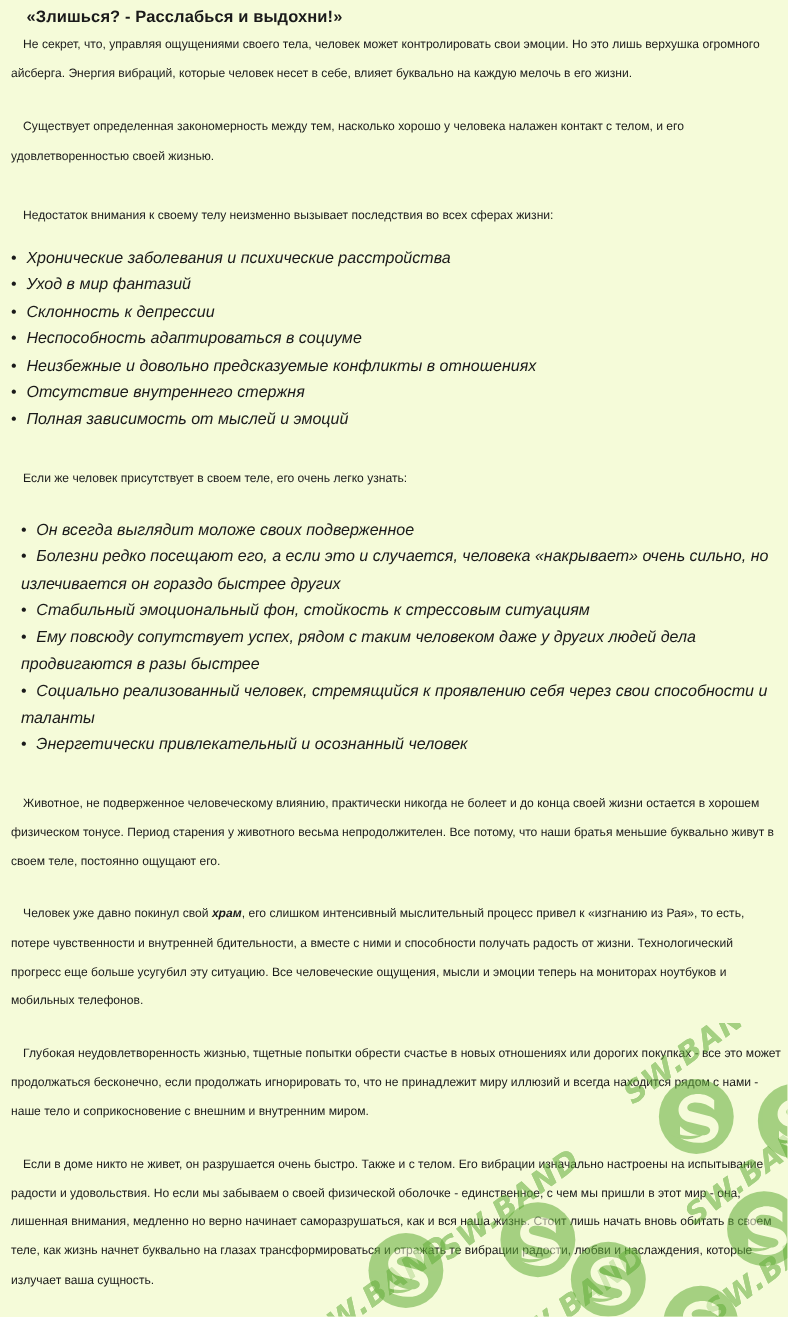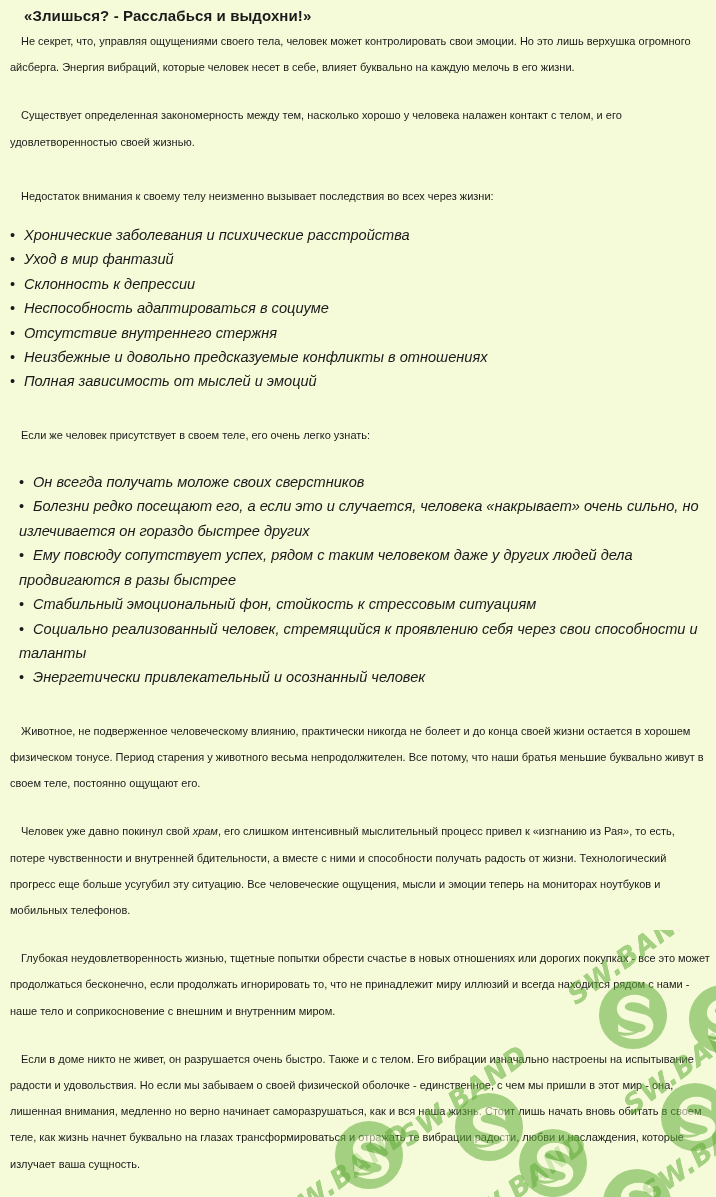--- a/index.html
+++ b/index.html
@@ -90,21 +90,21 @@
     margin: 0;
     padding: 0 0 0 0;
     text-indent: 0;
   }
   ul.blist li .bullet {
     display: inline-block;
     width: 14px;
     font-style: normal;
   }
   ul.blist.indent li { padding-left: 9px; }
-  em.it { font-style: italic; font-weight: normal; }
+  em.it { font-style: italic; font-weight: bold; }
 </style>
 </head>
 <body>
 
 <div id="watermark-layer">
     <div class="wm wm-text" style="left: 556px; top: 8px; transform: rotate(-36deg);">SW.BAND</div>
     <div class="wm wm-text" style="left: 388px; top: 150px; transform: rotate(-36deg);">SW.BAND</div>
     <div class="wm wm-text" style="left: 612px; top: 118px; transform: rotate(-36deg);">SW.BAND</div>
     <div class="wm wm-text" style="left: 448px; top: 238px; transform: rotate(-36deg);">SW.BAND</div>
     <div class="wm wm-text" style="left: 630px; top: 206px; transform: rotate(-36deg);">SW.BAND</div>
@@ -165,45 +165,45 @@
   <div class="title">«Злишься? - Расслабься и выдохни!»</div>
 
   <p class="para"><span class="ind"></span><span>Не секрет, что, управляя ощущениями своего тела, человек может контролировать свои эмоции. Но это лишь верхушка огромного айсберга. Энергия вибраций, которые человек несет в себе, влияет буквально на каждую мелочь в его жизни.</span></p>
 
   <div class="gap-md"></div>
 
   <p class="para"><span class="ind"></span><span>Существует определенная закономерность между тем, насколько хорошо у человека налажен контакт с телом, и его удовлетворенностью своей жизнью.</span></p>
 
   <div class="gap-lg"></div>
 
-  <p class="para"><span class="ind"></span><span>Недостаток внимания к своему телу неизменно вызывает последствия во всех через жизни:</span></p>
+  <p class="para"><span class="ind"></span><span>Недостаток внимания к своему телу неизменно вызывает последствия во всех сферах жизни:</span></p>
 
   <div class="gap-sm"></div>
 
   <ul class="blist" id="list-negative">
       <li><span class="bullet">•</span><span>Хронические заболевания и психические расстройства</span></li>
       <li><span class="bullet">•</span><span>Уход в мир фантазий</span></li>
       <li><span class="bullet">•</span><span>Склонность к депрессии</span></li>
       <li><span class="bullet">•</span><span>Неспособность адаптироваться в социуме</span></li>
+      <li><span class="bullet">•</span><span>Неизбежные и довольно предсказуемые конфликты в отношениях</span></li>
       <li><span class="bullet">•</span><span>Отсутствие внутреннего стержня</span></li>
-      <li><span class="bullet">•</span><span>Неизбежные и довольно предсказуемые конфликты в отношениях</span></li>
       <li><span class="bullet">•</span><span>Полная зависимость от мыслей и эмоций</span></li>
     </ul>
 
   <div class="gap-lg"></div>
 
   <p class="para"><span class="ind"></span><span>Если же человек присутствует в своем теле, его очень легко узнать:</span></p>
 
   <div class="gap-md"></div>
 
   <ul class="blist indent" id="list-positive">
-      <li><span class="bullet">•</span><span>Он всегда получать моложе своих сверстников</span></li>
+      <li><span class="bullet">•</span><span>Он всегда выглядит моложе своих подверженное</span></li>
       <li><span class="bullet">•</span><span>Болезни редко посещают его, а если это и случается, человека «накрывает» очень сильно, но излечивается он гораздо быстрее других</span></li>
+      <li><span class="bullet">•</span><span>Стабильный эмоциональный фон, стойкость к стрессовым ситуациям</span></li>
       <li><span class="bullet">•</span><span>Ему повсюду сопутствует успех, рядом с таким человеком даже у других людей дела продвигаются в разы быстрее</span></li>
-      <li><span class="bullet">•</span><span>Стабильный эмоциональный фон, стойкость к стрессовым ситуациям</span></li>
       <li><span class="bullet">•</span><span>Социально реализованный человек, стремящийся к проявлению себя через свои способности и таланты</span></li>
       <li><span class="bullet">•</span><span>Энергетически привлекательный и осознанный человек</span></li>
     </ul>
 
   <div class="gap-lg"></div>
 
   <p class="para"><span class="ind"></span><span>Животное, не подверженное человеческому влиянию, практически никогда не болеет и до конца своей жизни остается в хорошем физическом тонусе. Период старения у животного весьма непродолжителен. Все потому, что наши братья меньшие буквально живут в своем теле, постоянно ощущают его.</span></p>
 
   <div class="gap-md"></div>
 

